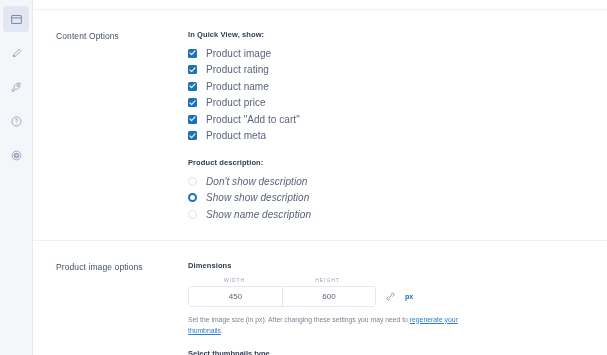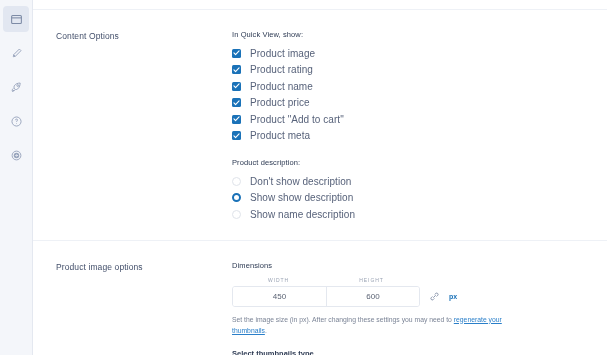--- a/index.html
+++ b/index.html
@@ -59,21 +59,20 @@
   .top-rule {
     height: 1px;
     background: #eef1f6;
     margin: 9px 0 0 0;
   }
 
   .section {
     display: flex;
     padding: 20px 0 0 0;
     box-sizing: border-box;
-    gap: 44px;
   }
   .section-label {
     width: 155px;
     flex: 0 0 155px;
     padding-left: 23px;
     box-sizing: border-box;
     font-size: 8.5px;
     color: #44506b;
     letter-spacing: .1px;
     padding-top: 1px;
@@ -85,34 +84,34 @@
 
   .divider {
     height: 1px;
     background: #eef1f6;
     margin: 16px 0 0 0;
   }
 
   
   .field-title {
     font-size: 7.5px;
-    font-weight: normal;
+    font-weight: bold;
     color: #2d3a53;
     margin-bottom: 7px;
     letter-spacing: .1px;
   }
 
   .check-row, .radio-row {
     display: flex;
     align-items: center;
     height: 14px;
     margin-bottom: 0px;
   }
   .check-row { margin-bottom: 2.5px; }
-  .radio-row { margin-bottom: 2.5px; }
+  .radio-row { margin-bottom: 2.5px; font-style: italic; }
 
   .checkbox {
     width: 9px;
     height: 9px;
     border-radius: 1.5px;
     background: #1a72b8;
     margin-right: 9px;
     flex: 0 0 9px;
     position: relative;
   }

